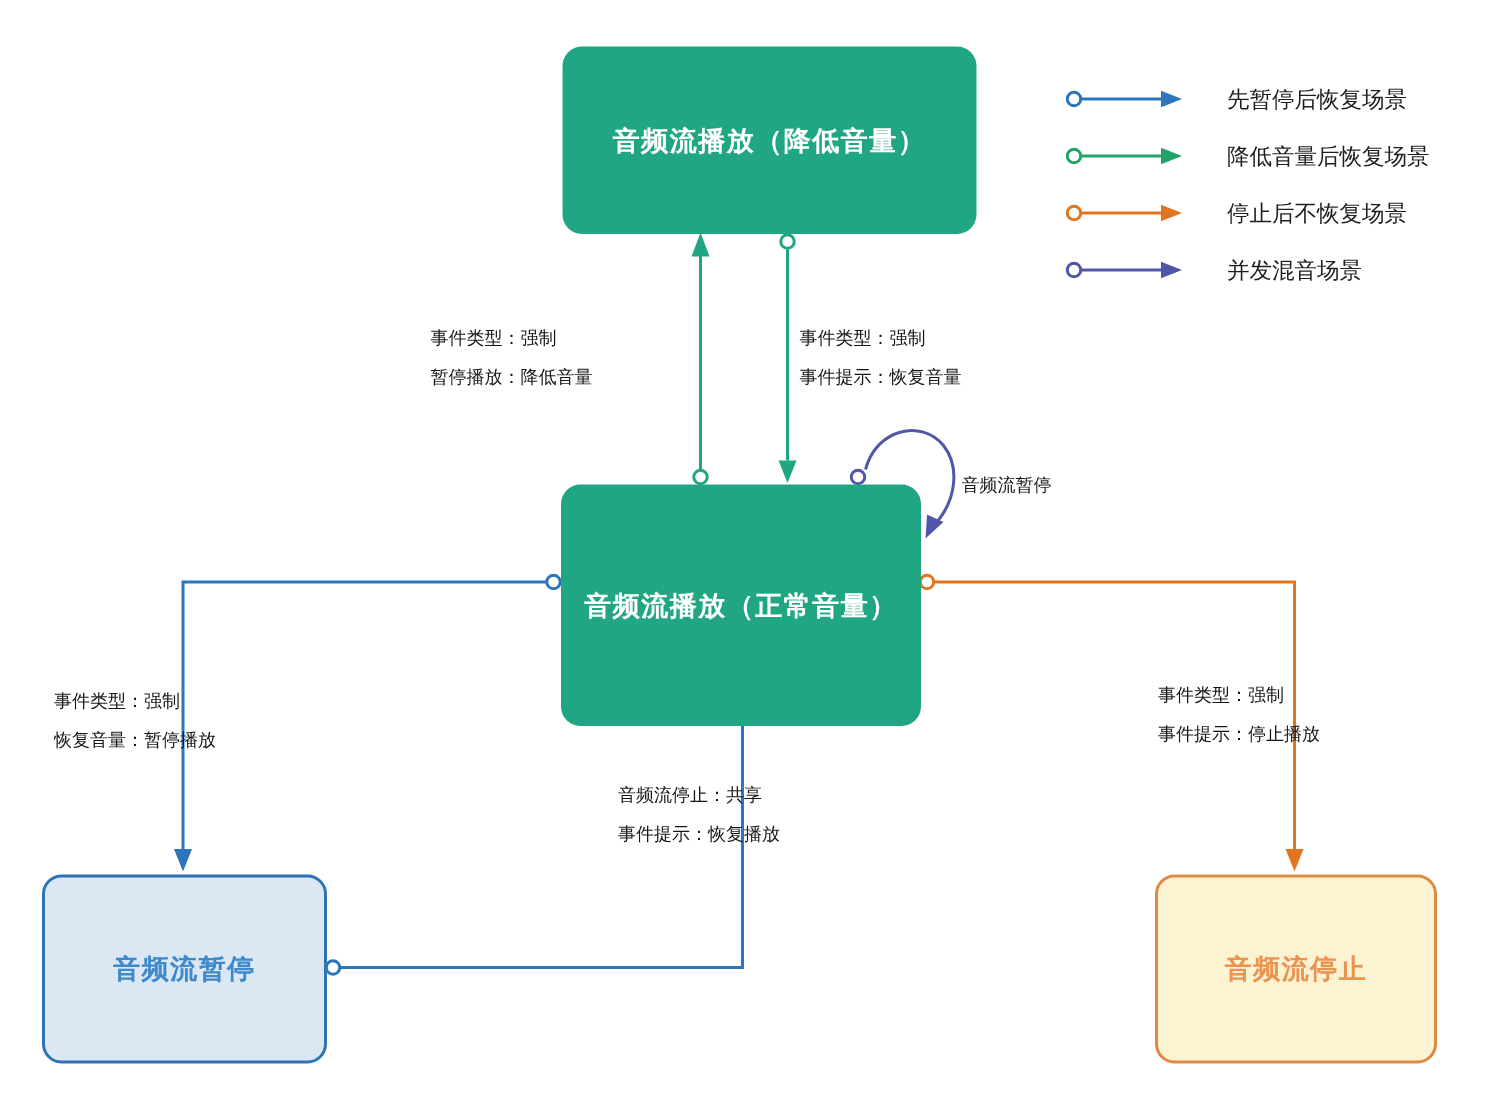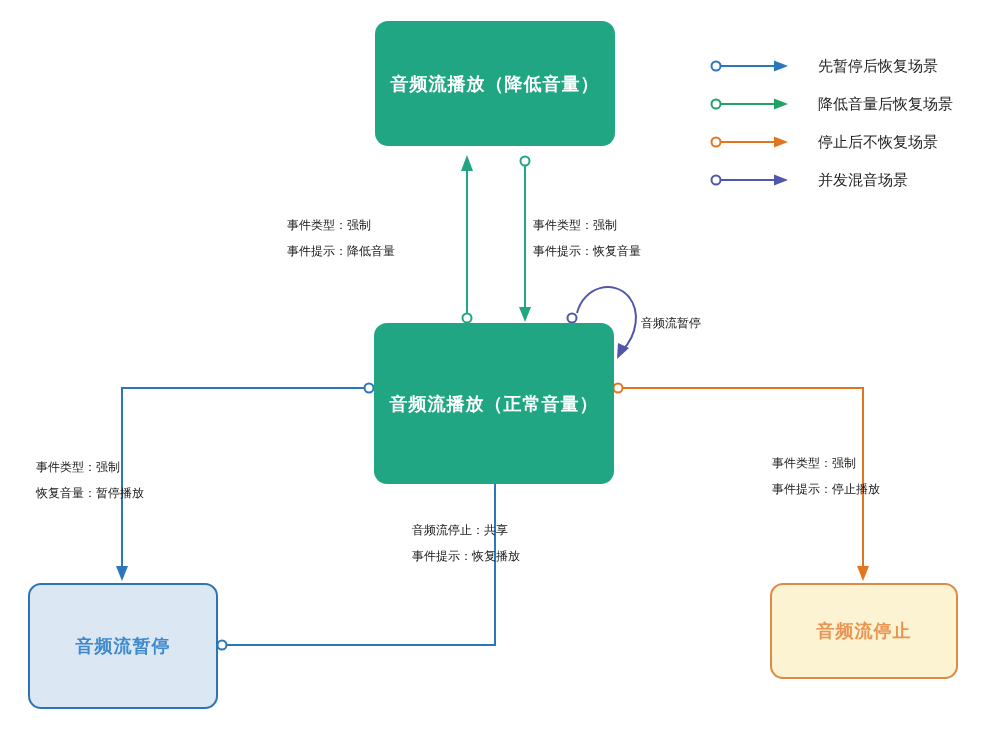--- a/index.html
+++ b/index.html
@@ -65,39 +65,39 @@
       <polygon points="495,456 489,471 501,471" fill="#2B76BC"></polygon>
     </g>
 
     <g>
       <circle cx="618" cy="388" r="4.5" stroke="#E2751F"></circle>
       <polyline points="623,388 863,388 863,566" stroke="#E2751F"></polyline>
       <polygon points="863,581 857,566 869,566" fill="#E2751F"></polygon>
     </g>
   </svg>
 
-  <div class="node node-green" style="left:375px;top:21px;width:240px;height:125px">
+  <div class="node node-green" style="left:375px;top:31px;width:276px;height:125px">
     <span>音频流播放（降低音量）</span>
   </div>
 
   <div class="node node-green" style="left:374px;top:323px;width:240px;height:161px">
     <span>音频流播放（正常音量）</span>
   </div>
 
   <div class="node node-paused" style="left:28px;top:583px;width:190px;height:126px">
     <span>音频流暂停</span>
   </div>
 
-  <div class="node node-stopped" style="left:770px;top:583px;width:188px;height:96px">
+  <div class="node node-stopped" style="left:770px;top:583px;width:188px;height:126px">
     <span>音频流停止</span>
   </div>
 
   <div class="edge-label" style="left:287px;top:212px">
     <div>事件类型：强制</div>
-    <div>事件提示：降低音量</div>
+    <div>暂停播放：降低音量</div>
   </div>
 
   <div class="edge-label" style="left:533px;top:212px">
     <div>事件类型：强制</div>
     <div>事件提示：恢复音量</div>
   </div>
 
   <div class="edge-label" style="left:641px;top:310px">
     <div>音频流暂停</div>
   </div>

